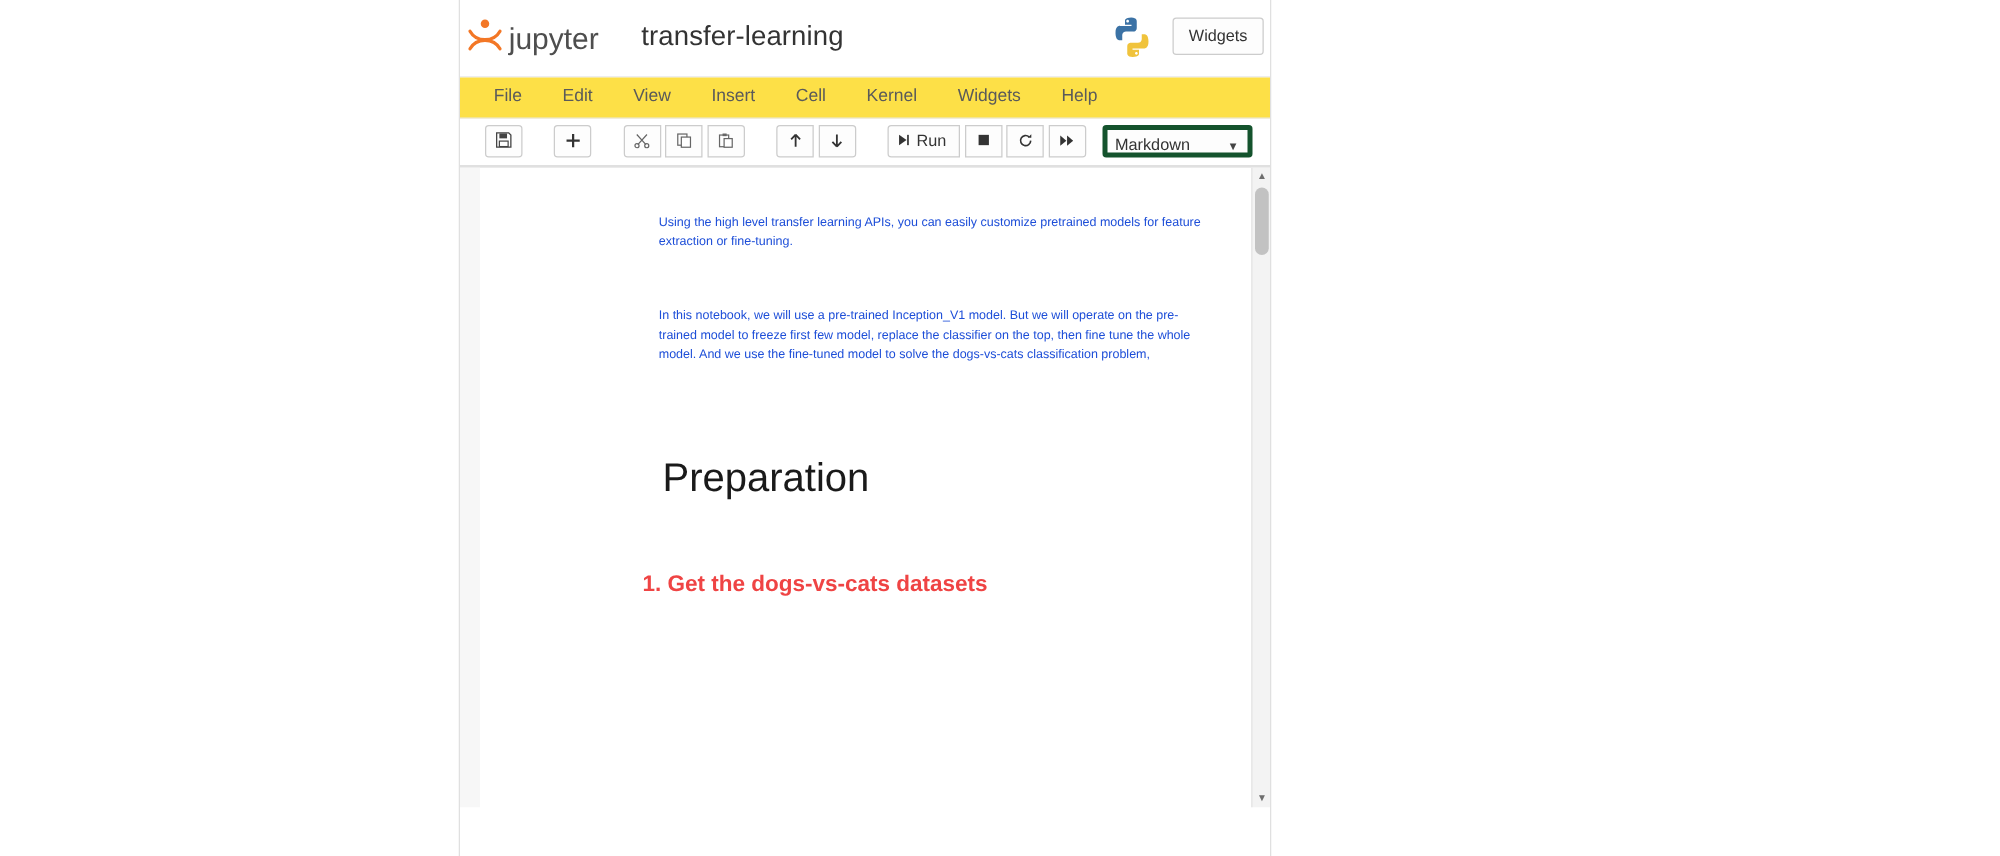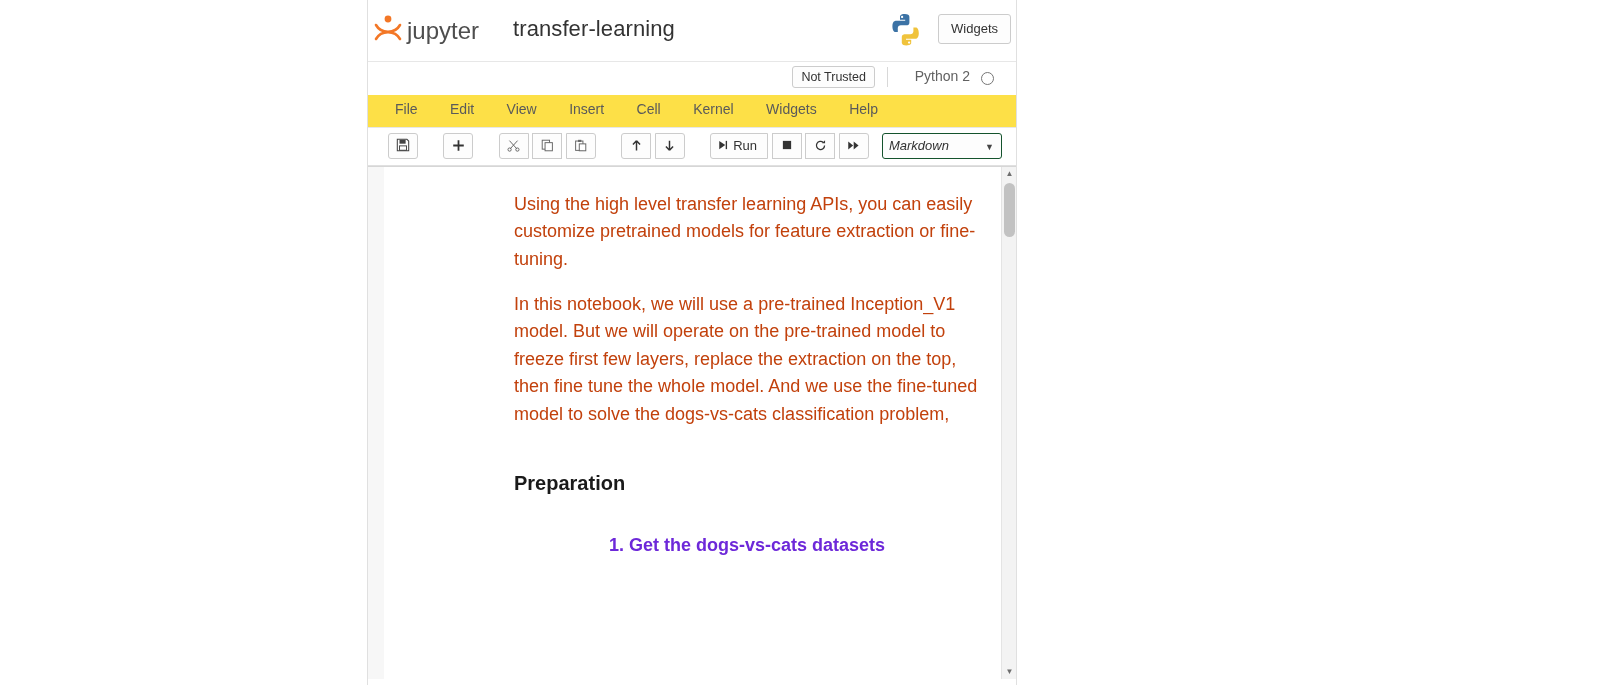--- a/index.html
+++ b/index.html
@@ -177,28 +177,27 @@
   .tb-btn.run { width: 58px; text-align: left; padding-left: 6px; }
   .tb-btn.run .run-label { font-size: 13px; margin-left: 4px; }
   .cell-type-select {
     display: inline-block;
     vertical-align: top;
     width: 120px;
     height: 26px;
     font-size: 13px;
     color: #333;
     background: #fdfdfd;
-    border: 1px solid #14532d;
+    border: 4px solid #14532d;
     border-radius: 3px;
     line-height: 24px;
     padding-left: 6px;
     position: relative;
     margin-right: 9px;
     cursor: pointer;
-    font-style: italic;
   }
   .cell-type-select .caret {
     position: absolute;
     right: 7px;
     top: 0;
     font-size: 9px;
     color: #444;
     line-height: 26px;
   }
 
@@ -280,37 +279,36 @@
   .cell-inner { padding-left: 130px; padding-right: 16px; }
 
   h1.nb-h1 {
     margin: 0;
     font-size: 30px;
     font-weight: bold;
     color: #1a1a1a;
     line-height: 1.25;
   }
   h2.nb-h2 {
-    margin: 0;
-    font-size: 20px;
-    font-weight: bold;
+    margin: 16px;
+    font-size: 32px;
+    font-weight: normal;
     color: #1a1a1a;
   }
   h3.nb-h3 {
     margin: 0;
     font-size: 18px;
     font-weight: bold;
-    color: #6d28d9;
-    text-align: center;
+    color: #ef4444;
   }
   .nb-p {
-    font-size: 18px;
-    color: #c2410c;
+    font-size: 10px;
+    color: #1d4ed8;
     line-height: 1.52;
-    margin: 0;
+    margin: 13px;
   }
 
   .flow-cell { padding-left: 130px; padding-right: 20px; }
   .blk-gap-1 { height: 24px; }
   .blk-gap-2 { height: 18px; }
   .blk-gap-3 { height: 44px; }
   .blk-gap-4 { height: 40px; }
   .blk-gap-5 { height: 28px; }
 
   
@@ -351,26 +349,20 @@
       <div class="py-logo">
         <svg width="40" height="40" viewBox="0 0 40 40">
           <path d="M19 4c-5 0-5 2.4-5 2.4v3.3h5.2v1H10s-3.6-.4-3.6 5.6 3.1 5.8 3.1 5.8h2.3v-3.6s-.1-3.2 3-3.2h5.6s3 .1 3-2.9V7.2S23.9 4 19 4zm-2.9 1.8c.6 0 1.1.5 1.1 1.1s-.5 1.1-1.1 1.1-1.1-.5-1.1-1.1.5-1.1 1.1-1.1z" fill="#3b72a5"></path>
           <path d="M20.2 35.5c5 0 5-2.4 5-2.4v-3.3H20v-1h9.2s3.6.4 3.6-5.6-3.1-5.8-3.1-5.8h-2.3v3.6s.1 3.2-3 3.2h-5.6s-3-.1-3 2.9v5.2s-.5 3.2 4.4 3.2zm2.9-1.8c-.6 0-1.1-.5-1.1-1.1s.5-1.1 1.1-1.1 1.1.5 1.1 1.1-.5 1.1-1.1 1.1z" fill="#f0c33c"></path>
         </svg>
       </div>
 
       <div class="logout-btn">Widgets</div>
     </div>
 
-    <div class="nb-statusrow">
-      <div class="not-trusted">Not Trusted</div>
-      <div class="status-divider"></div>
-      <div class="kernel-name">Python 2</div>
-      <div class="kernel-indicator"></div>
-    </div>
 
     <div class="nb-menubar">
       <span class="menu-item">File</span>
       <span class="menu-item">Edit</span>
       <span class="menu-item">View</span>
       <span class="menu-item">Insert</span>
       <span class="menu-item">Cell</span>
       <span class="menu-item">Kernel</span>
       <span class="menu-item">Widgets</span>
       <span class="menu-item">Help</span>
@@ -487,21 +479,21 @@
       <div class="gray-strip"></div>
 
       <div class="nb-content">
 
 
         <div class="blk-gap-1"></div>
 
         <div class="flow-cell">
           <p class="nb-p">Using the high level transfer learning APIs, you can easily customize pretrained models for feature extraction or fine-tuning.</p>
           <div class="blk-gap-2"></div>
-          <p class="nb-p">In this notebook, we will use a pre-trained Inception_V1 model. But we will operate on the pre-trained model to freeze first few layers, replace the extraction on the top, then fine tune the whole model. And we use the fine-tuned model to solve the dogs-vs-cats classification problem,</p>
+          <p class="nb-p">In this notebook, we will use a pre-trained Inception_V1 model. But we will operate on the pre-trained model to freeze first few model, replace the classifier on the top, then fine tune the whole model. And we use the fine-tuned model to solve the dogs-vs-cats classification problem,</p>
           <div class="blk-gap-3"></div>
           <h2 class="nb-h2">Preparation</h2>
           <div class="blk-gap-4"></div>
           <h3 class="nb-h3">1. Get the dogs-vs-cats datasets</h3>
           <div class="blk-gap-5"></div>
         </div>
 
       </div>
 
       <div class="nb-scrollbar-track">

